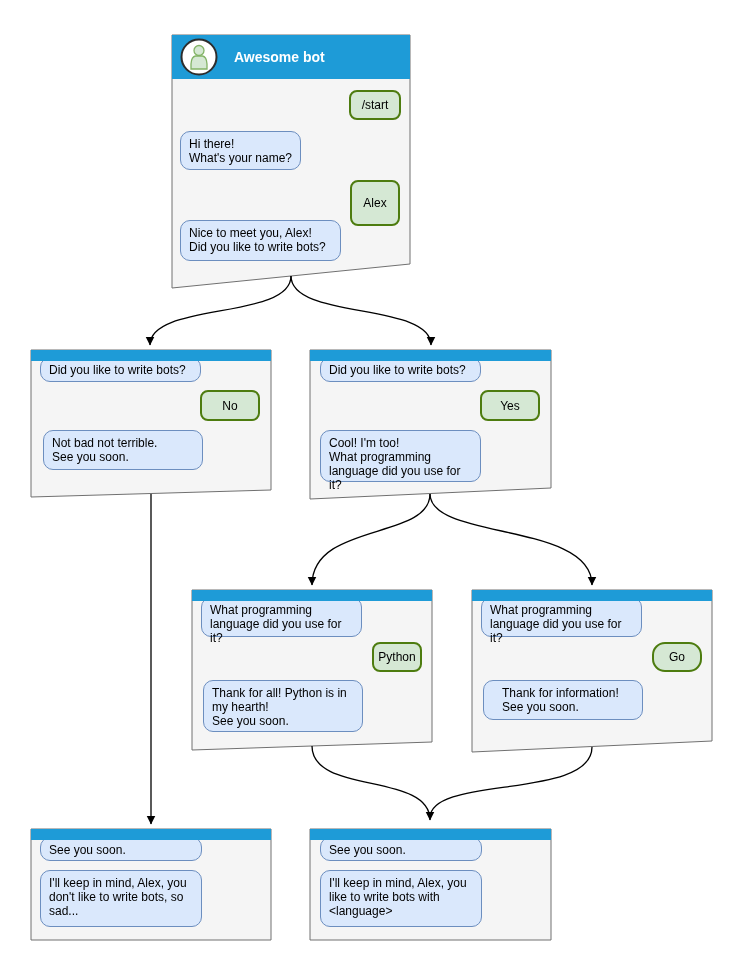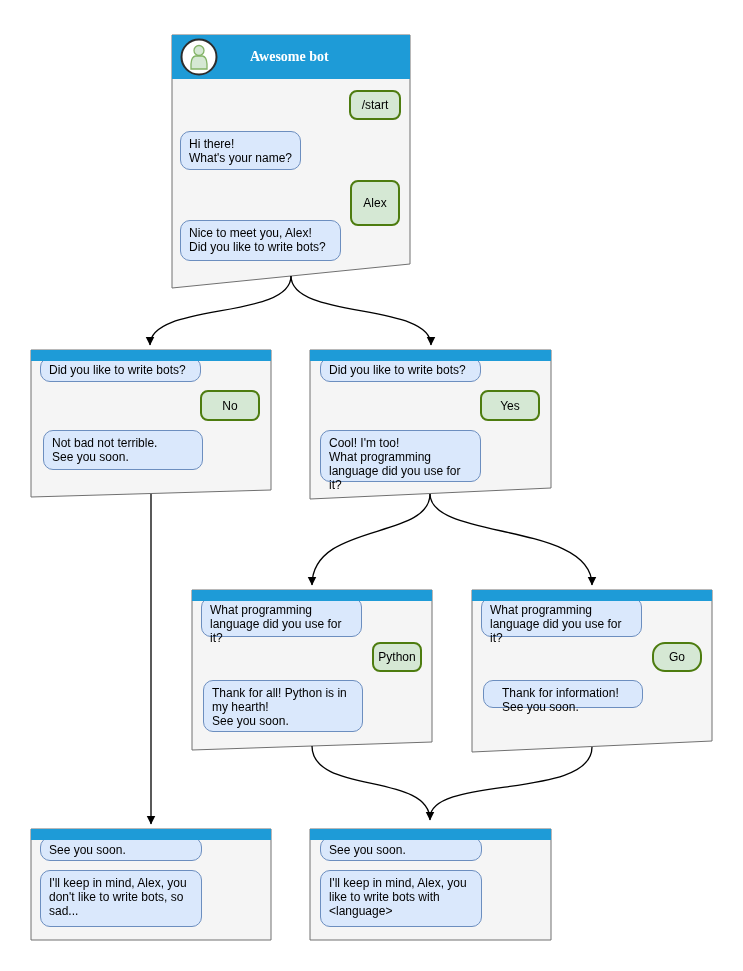--- a/index.html
+++ b/index.html
@@ -7,21 +7,21 @@
     position:relative; width:743px; height:971px; overflow:hidden;
     font-family:"Liberation Sans", sans-serif; background:#ffffff;
   }
   #diagram-svg { position:absolute; left:0; top:0; z-index:1; }
 
   .titlebar {
     position:absolute; background:#1e9bd7; z-index:3;
     display:flex; align-items:center;
   }
   .main-title {
-    color:#ffffff; font-weight:bold; font-size:14px; margin-left:32px;font-family:Liberation Serif, serif;
+    color:#ffffff; font-weight:bold; font-size:14px; margin-left:16px;
   }
   .avatar { margin-left:8px; flex:0 0 auto; }
 
   .bubble {
     position:absolute; z-index:2; box-sizing:border-box;
     font-size:12px; line-height:14px; color:#000;
     padding:5px 8px; white-space:pre-line;
   }
   .bubble.bot {
     background:#dae8fc; border:1px solid #6c8ebf; border-radius:10px;
@@ -54,21 +54,21 @@
   #b2-0 {left:320px; top:357px; width:161px; height:25px;}
   #b2-1 {left:480px; top:390px; width:60px;  height:31px;}
   #b2-2 {left:320px; top:430px; width:161px; height:52px;}
   
   #b3-0 {left:201px; top:597px; width:161px; height:40px;}
   #b3-1 {left:372px; top:642px; width:50px;  height:30px;text-align:center;}
   #b3-2 {left:203px; top:680px; width:160px; height:52px;}
   
   #b4-0 {left:481px; top:597px; width:161px; height:40px;}
   #b4-1 {left:652px; top:642px; width:50px;  height:30px;border-radius:13px;}
-  #b4-2 {left:483px; top:680px; width:160px; height:28px;padding-left:18px;}
+  #b4-2 {left:483px; top:680px; width:160px; height:40px;padding-left:18px;}
   
   #b5-0 {left:40px;  top:837px; width:162px; height:24px;}
   #b5-1 {left:40px;  top:870px; width:162px; height:57px;}
   
   #b6-0 {left:320px; top:837px; width:162px; height:24px;}
   #b6-1 {left:320px; top:870px; width:162px; height:57px;}
 </style>
 </head>
 <body>
 

